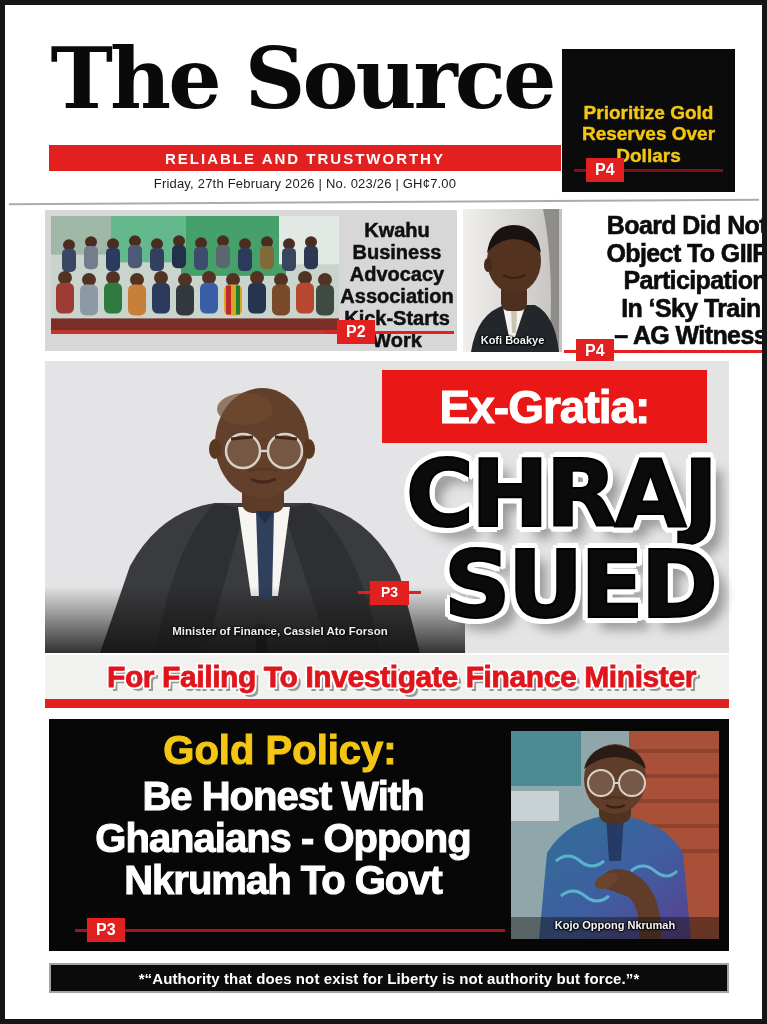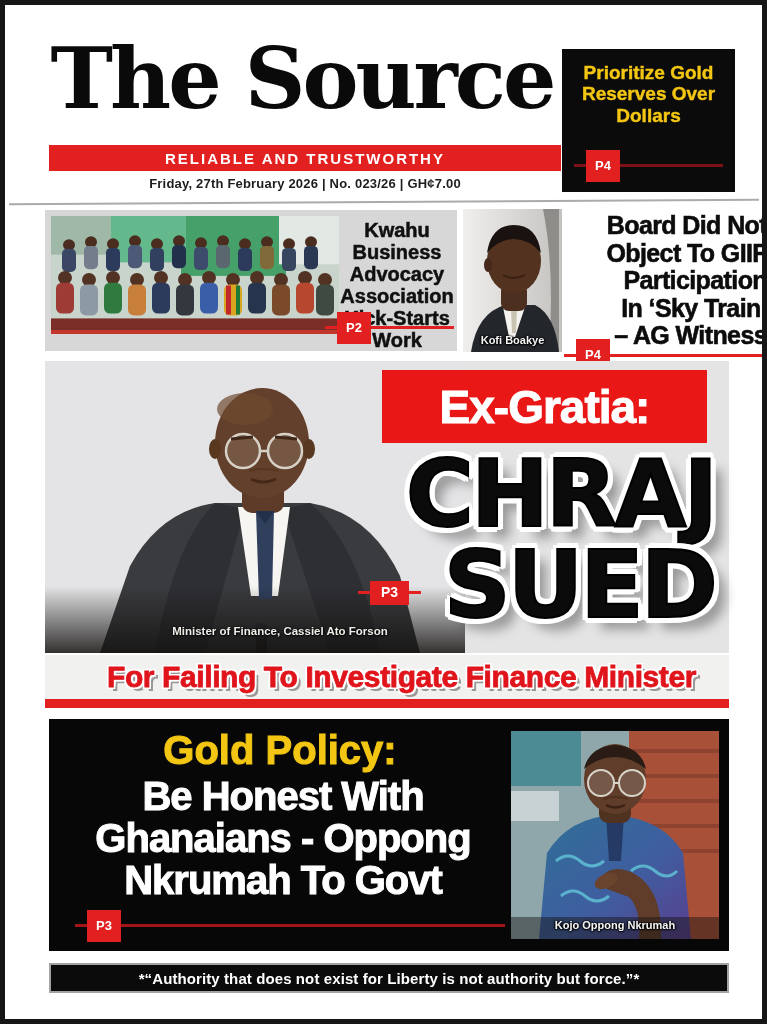--- a/index.html
+++ b/index.html
@@ -12,40 +12,40 @@
         border:5px solid #161616;overflow:hidden;margin:0 auto;}
   .abs{position:absolute}
 
   
   .masthead-title{left:38px;top:26px;width:518px;height:110px;
     font-family:"DejaVu Serif",serif;font-weight:bold;font-size:84px;line-height:1.15;
     letter-spacing:-3px;color:#0a0a0a;text-align:center;white-space:nowrap;}
   .tagline-bar{left:44px;top:140px;width:512px;height:26px;background:var(--brand-red);
     display:flex;align-items:center;justify-content:center;text-align:center;}
   .tagline-bar span{color:#fff;font-weight:700;font-size:15px;letter-spacing:2px;}
-  .dateline{left:44px;top:171px;width:512px;text-align:center;font-weight:700;
+  .dateline{left:44px;top:171px;width:512px;text-align:center;font-weight:400;
     font-size:13px;color:#1d1d1d;letter-spacing:.2px;}
   .separator{left:4px;top:196px;width:750px;height:2px;background:#ababab;
     transform:rotate(-.35deg);}
 
   
   .promo-box{left:557px;top:44px;width:173px;height:143px;background:#0b0b0b;
     text-align:center;padding-top:13px;}
   .promo-highlight{color:var(--accent-yellow);font-weight:700;font-size:19px;
-    line-height:1.12;white-space:pre-line;-webkit-text-stroke:.4px var(--accent-yellow);}
+    line-height:1.12;white-space:pre-line;margin-top:40px;-webkit-text-stroke:.4px var(--accent-yellow);}
   .promo-rest{color:#fff;font-weight:700;font-size:20px;line-height:1.1;
     white-space:pre-line;-webkit-text-stroke:.4px #fff;}
 
   
   .ptag{display:flex;align-items:center;}
   .ptag .stub,.ptag .ext{height:3px;background:var(--line,#e32020);}
   .ptag .stub{width:12px}
   .ptag .ext{flex:1}
-  .ptag b{background:var(--brand-red);color:#fff;font-size:13px;font-weight:700;
-    padding:8px 9px;line-height:1.25;}
+  .ptag b{background:var(--brand-red);color:#fff;font-size:16px;font-weight:700;
+    padding:2px 9px;line-height:1.25;}
   .ptag.big b{font-size:14px;padding:3px 11px;}
 
   
   .kwahu-panel{left:40px;top:205px;width:412px;height:141px;background:var(--panel-gray);}
   .group-photo{left:6px;top:6px;width:288px;height:118px;border-bottom:4px solid #c2362c;}
   .kwahu-headline{left:294px;top:9px;width:116px;text-align:center;font-weight:700;
     font-size:20px;line-height:1.1;color:#101010;white-space:pre-line;
     -webkit-text-stroke:.5px #101010;}
   .kwahu-tag{left:280px;right:3px;bottom:7px;}
   .kofi-photo{left:458px;top:204px;width:99px;height:143px;background:#ddd;}

